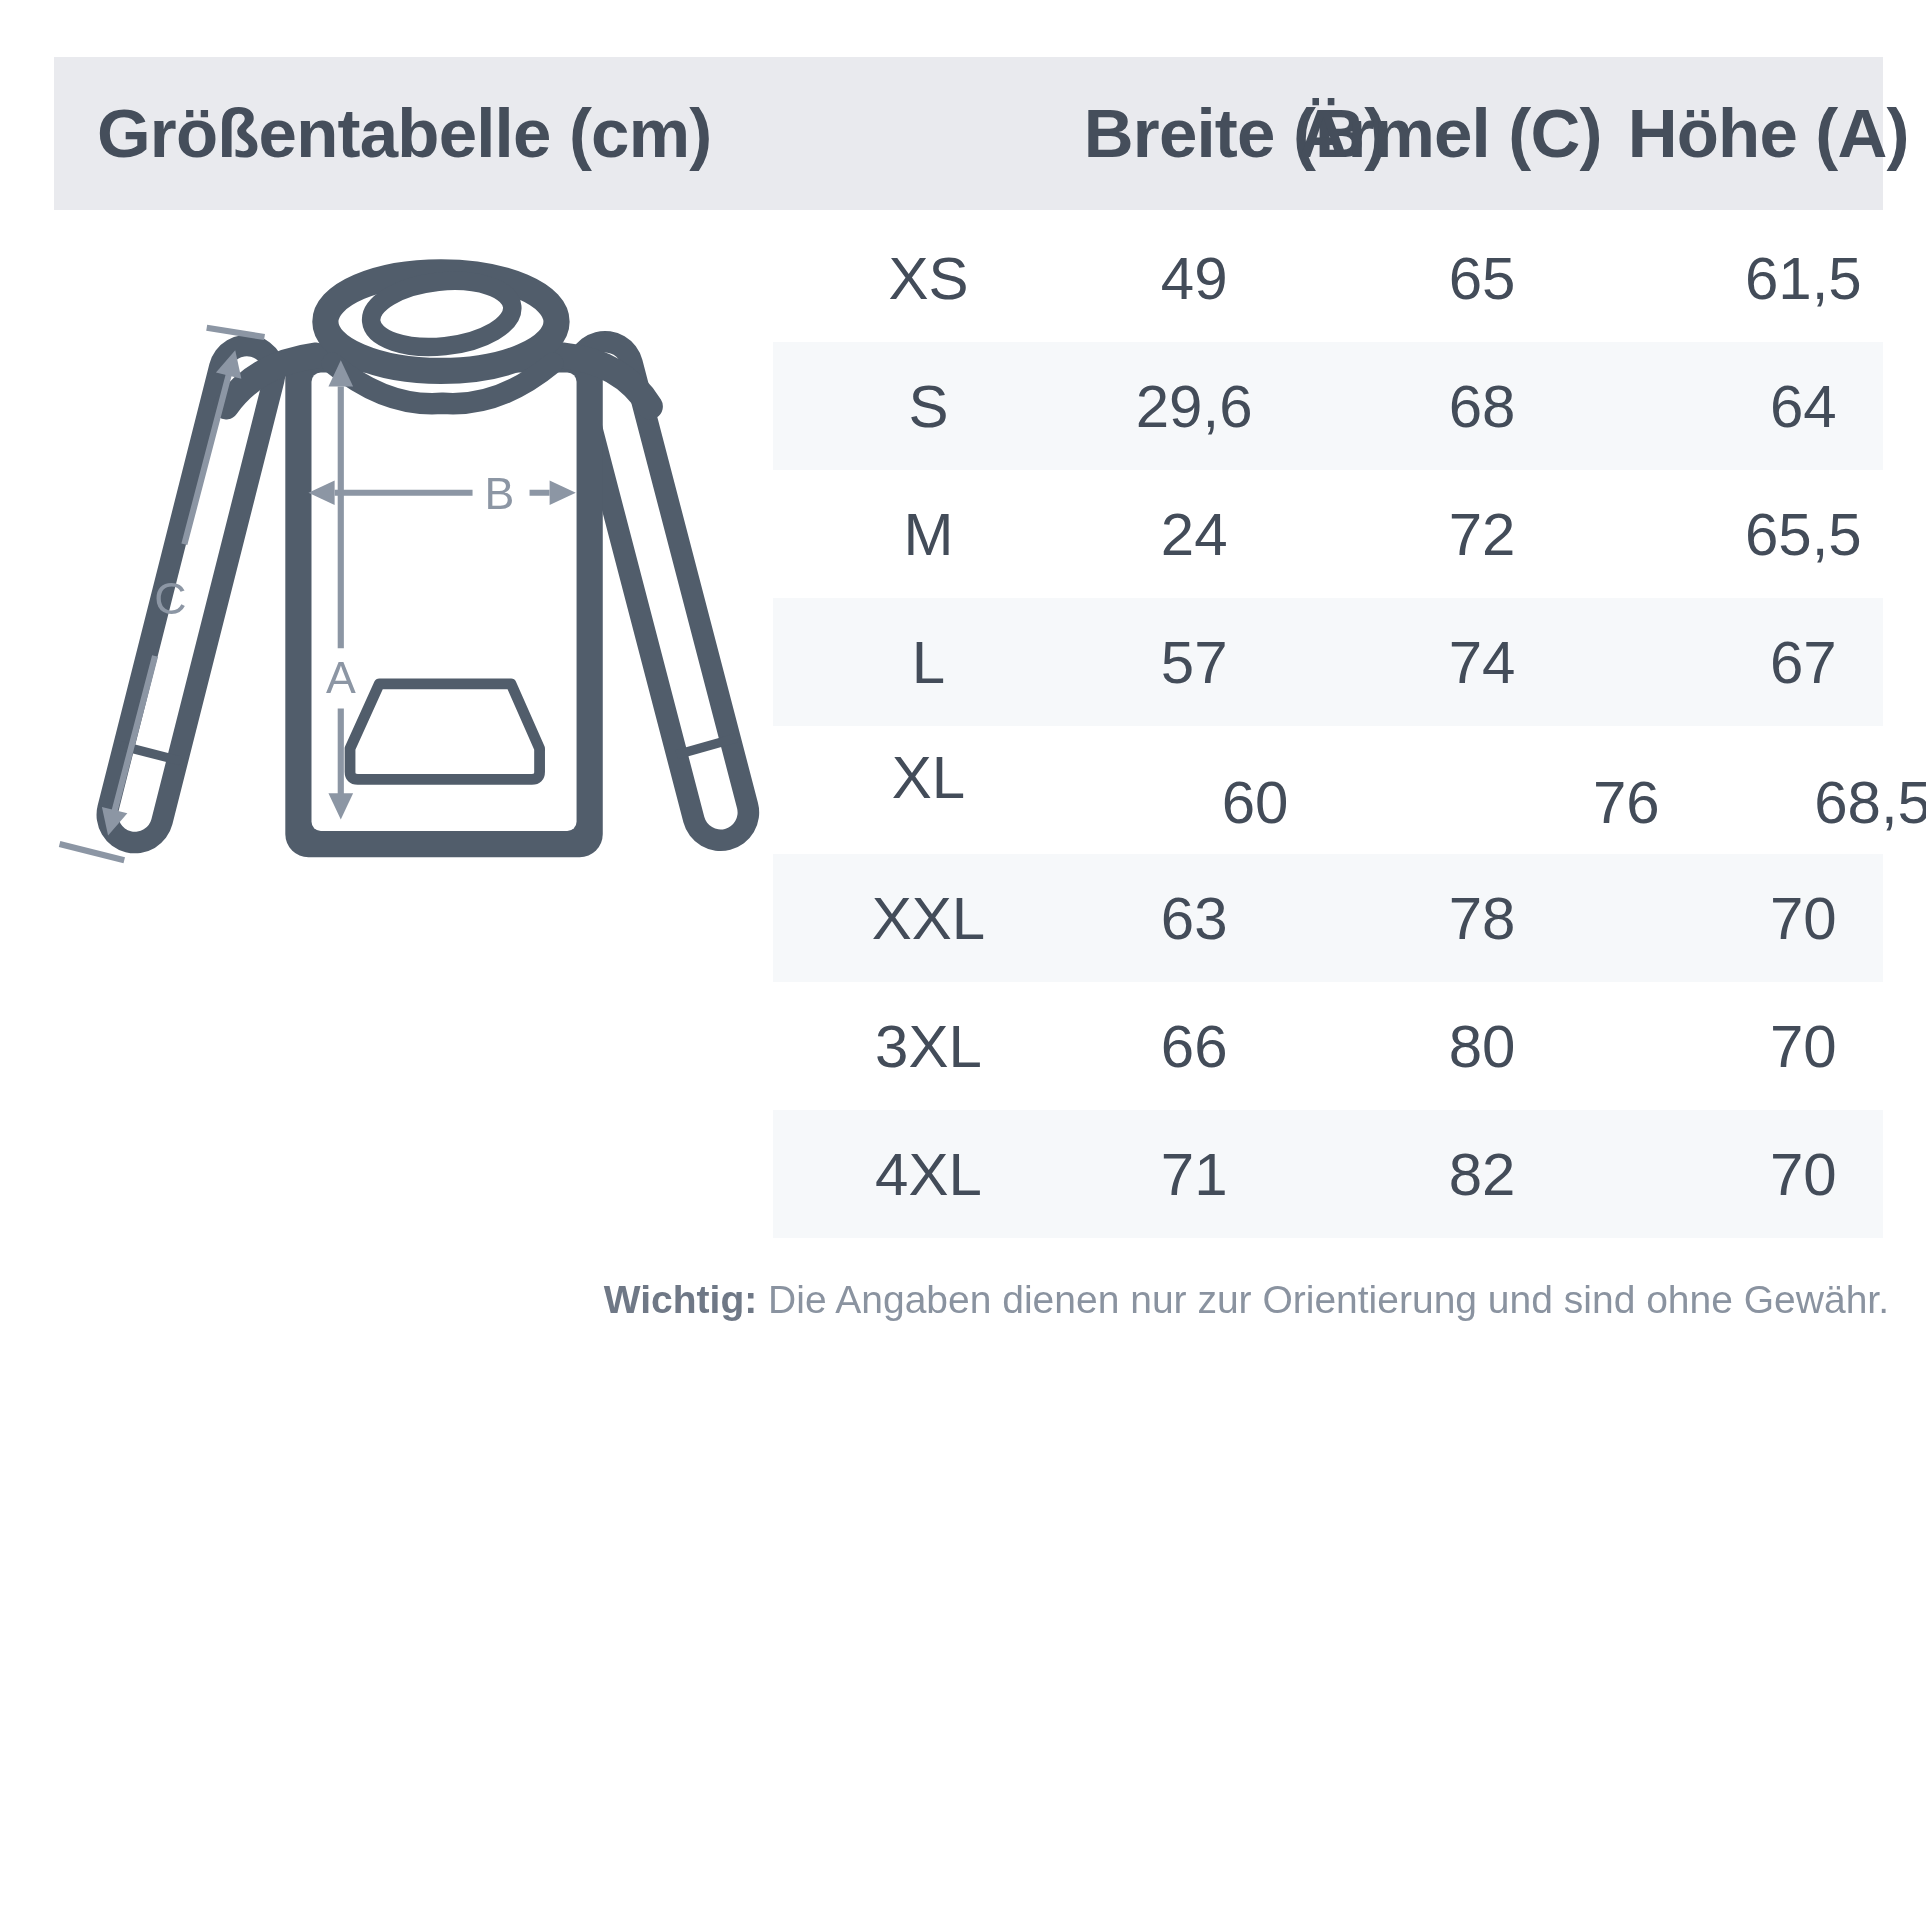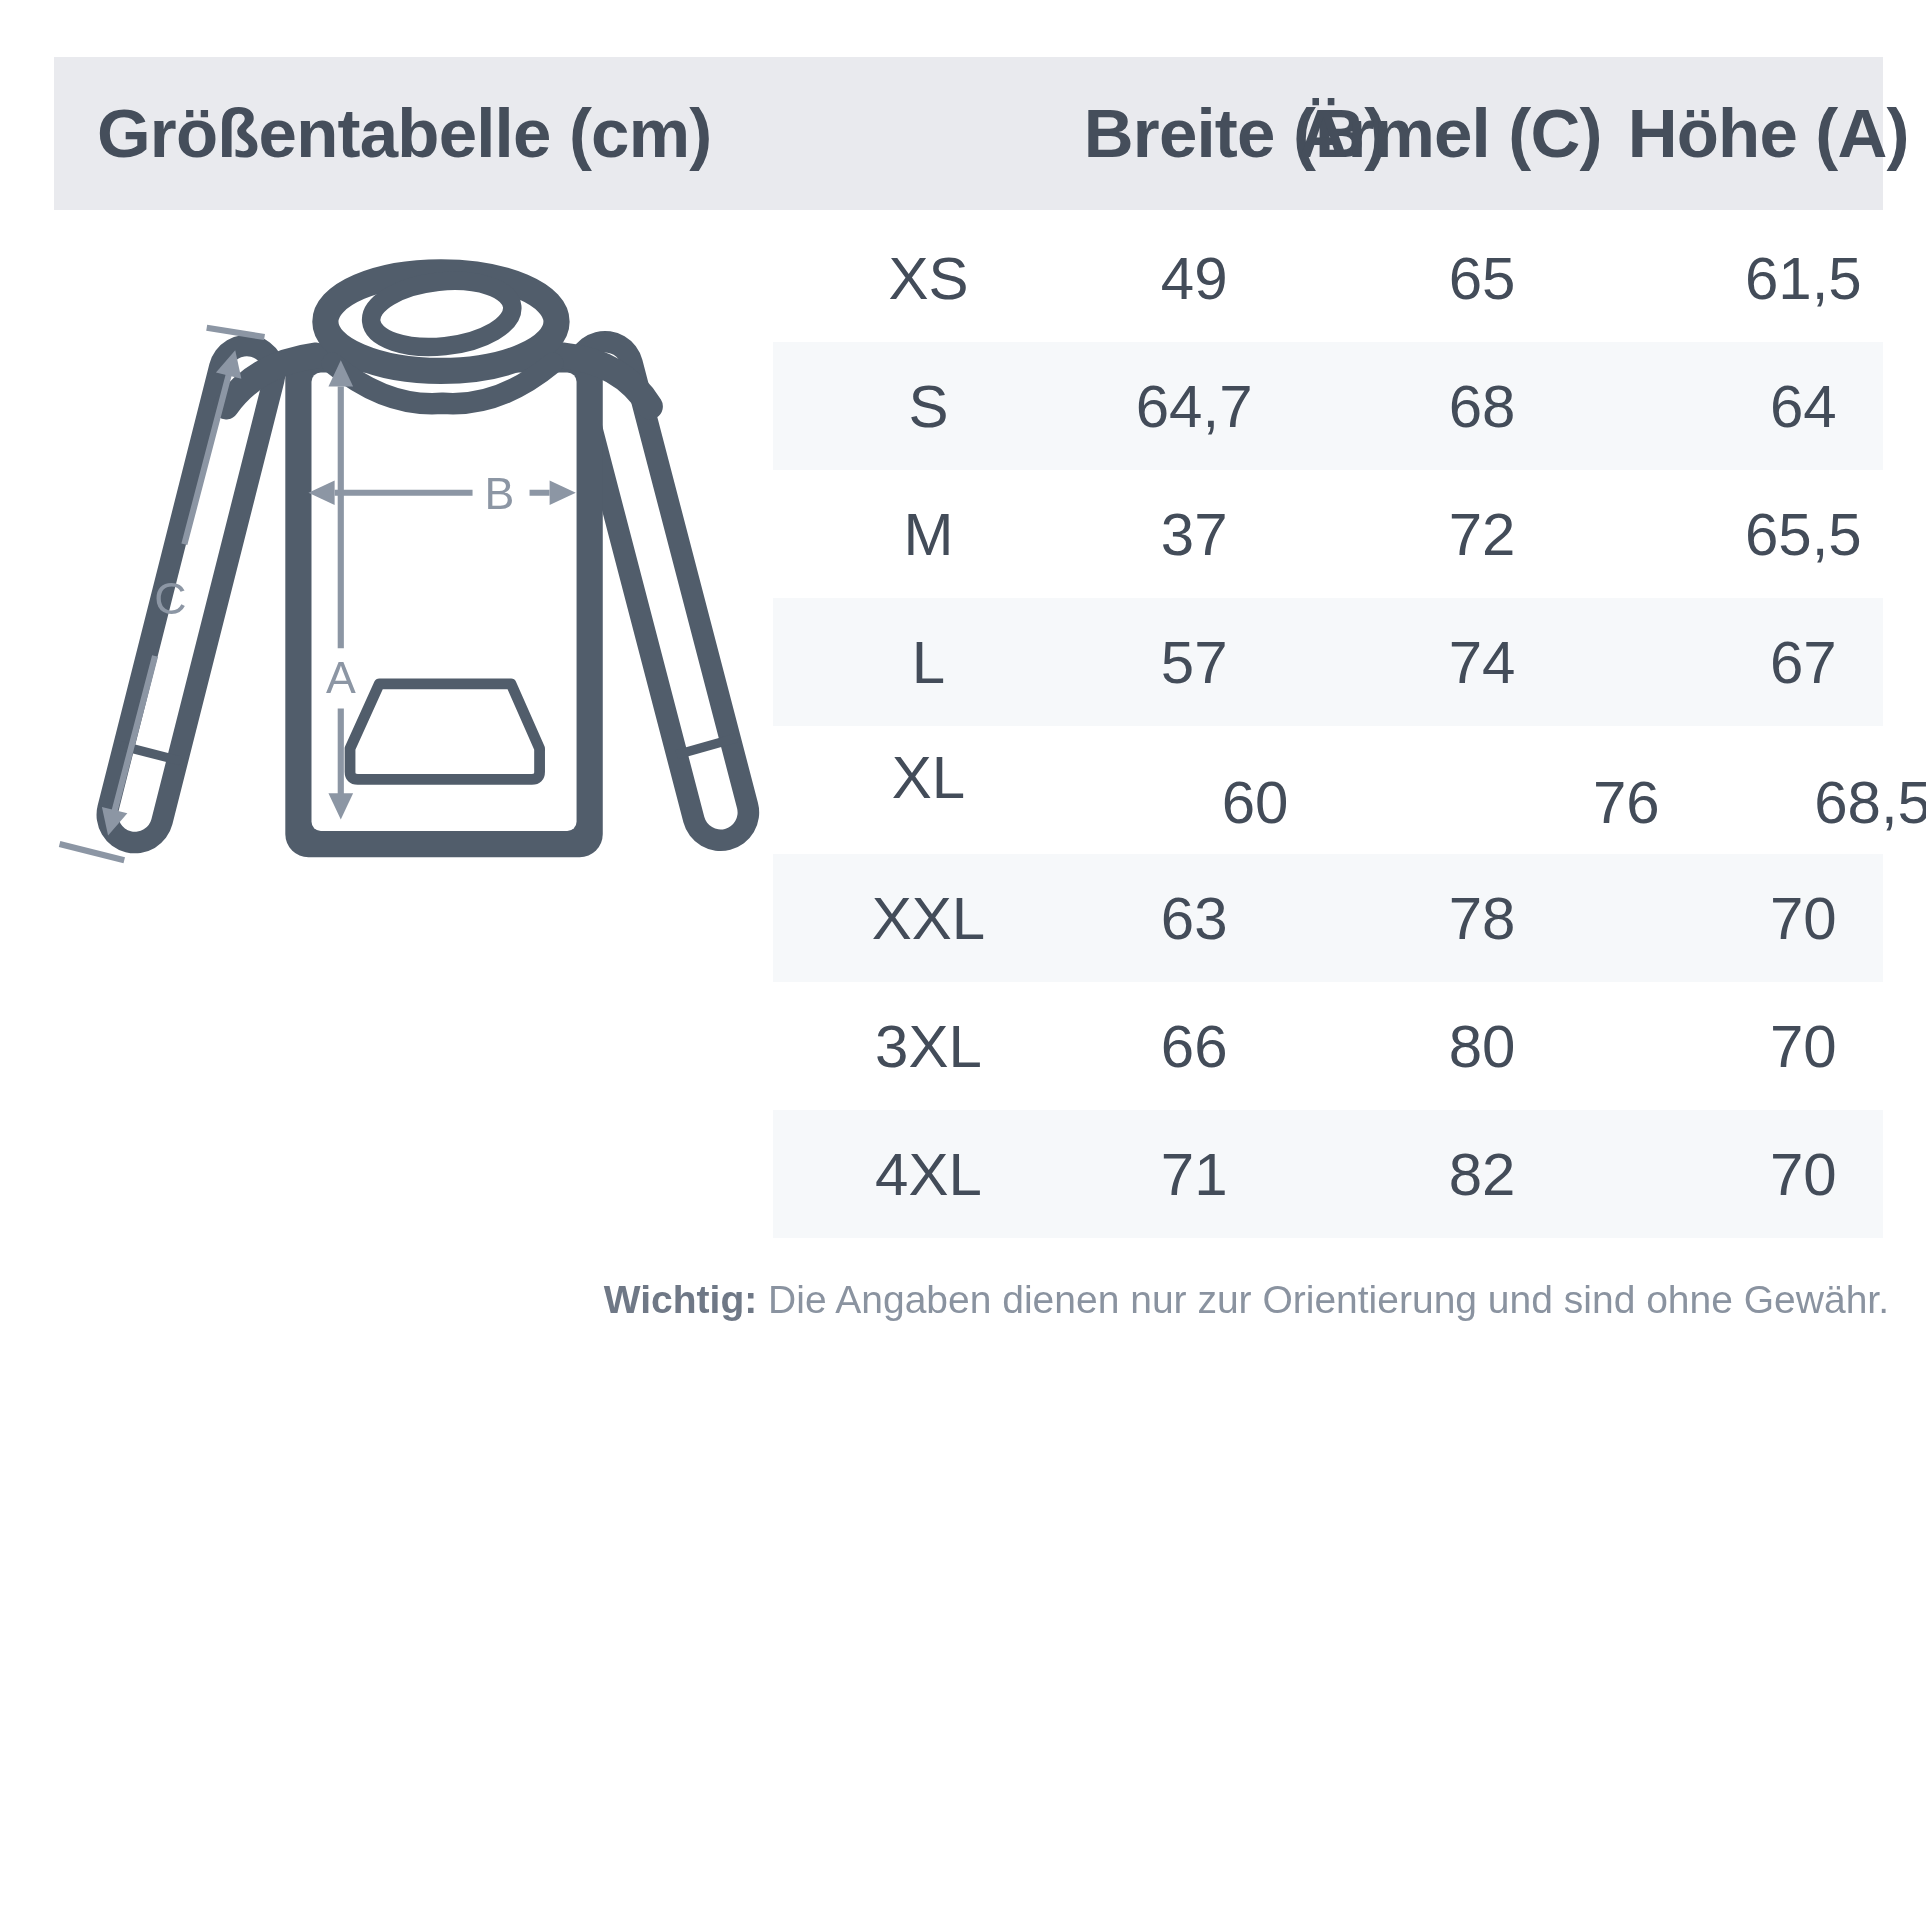--- a/index.html
+++ b/index.html
@@ -131,27 +131,27 @@
 
   <div class="rows" id="rows">
       <div class="row">
         <div class="cell size">XS</div>
         <div class="cell val">49</div>
         <div class="cell val">65</div>
         <div class="cell val">61,5</div>
       </div>
       <div class="row alt">
         <div class="cell size">S</div>
-        <div class="cell val">64,7</div>
+        <div class="cell val">29,6</div>
         <div class="cell val">68</div>
         <div class="cell val">64</div>
       </div>
       <div class="row">
         <div class="cell size">M</div>
-        <div class="cell val">37</div>
+        <div class="cell val">24</div>
         <div class="cell val">72</div>
         <div class="cell val">65,5</div>
       </div>
       <div class="row alt">
         <div class="cell size">L</div>
         <div class="cell val">57</div>
         <div class="cell val">74</div>
         <div class="cell val">67</div>
       </div>
       <div class="row">

